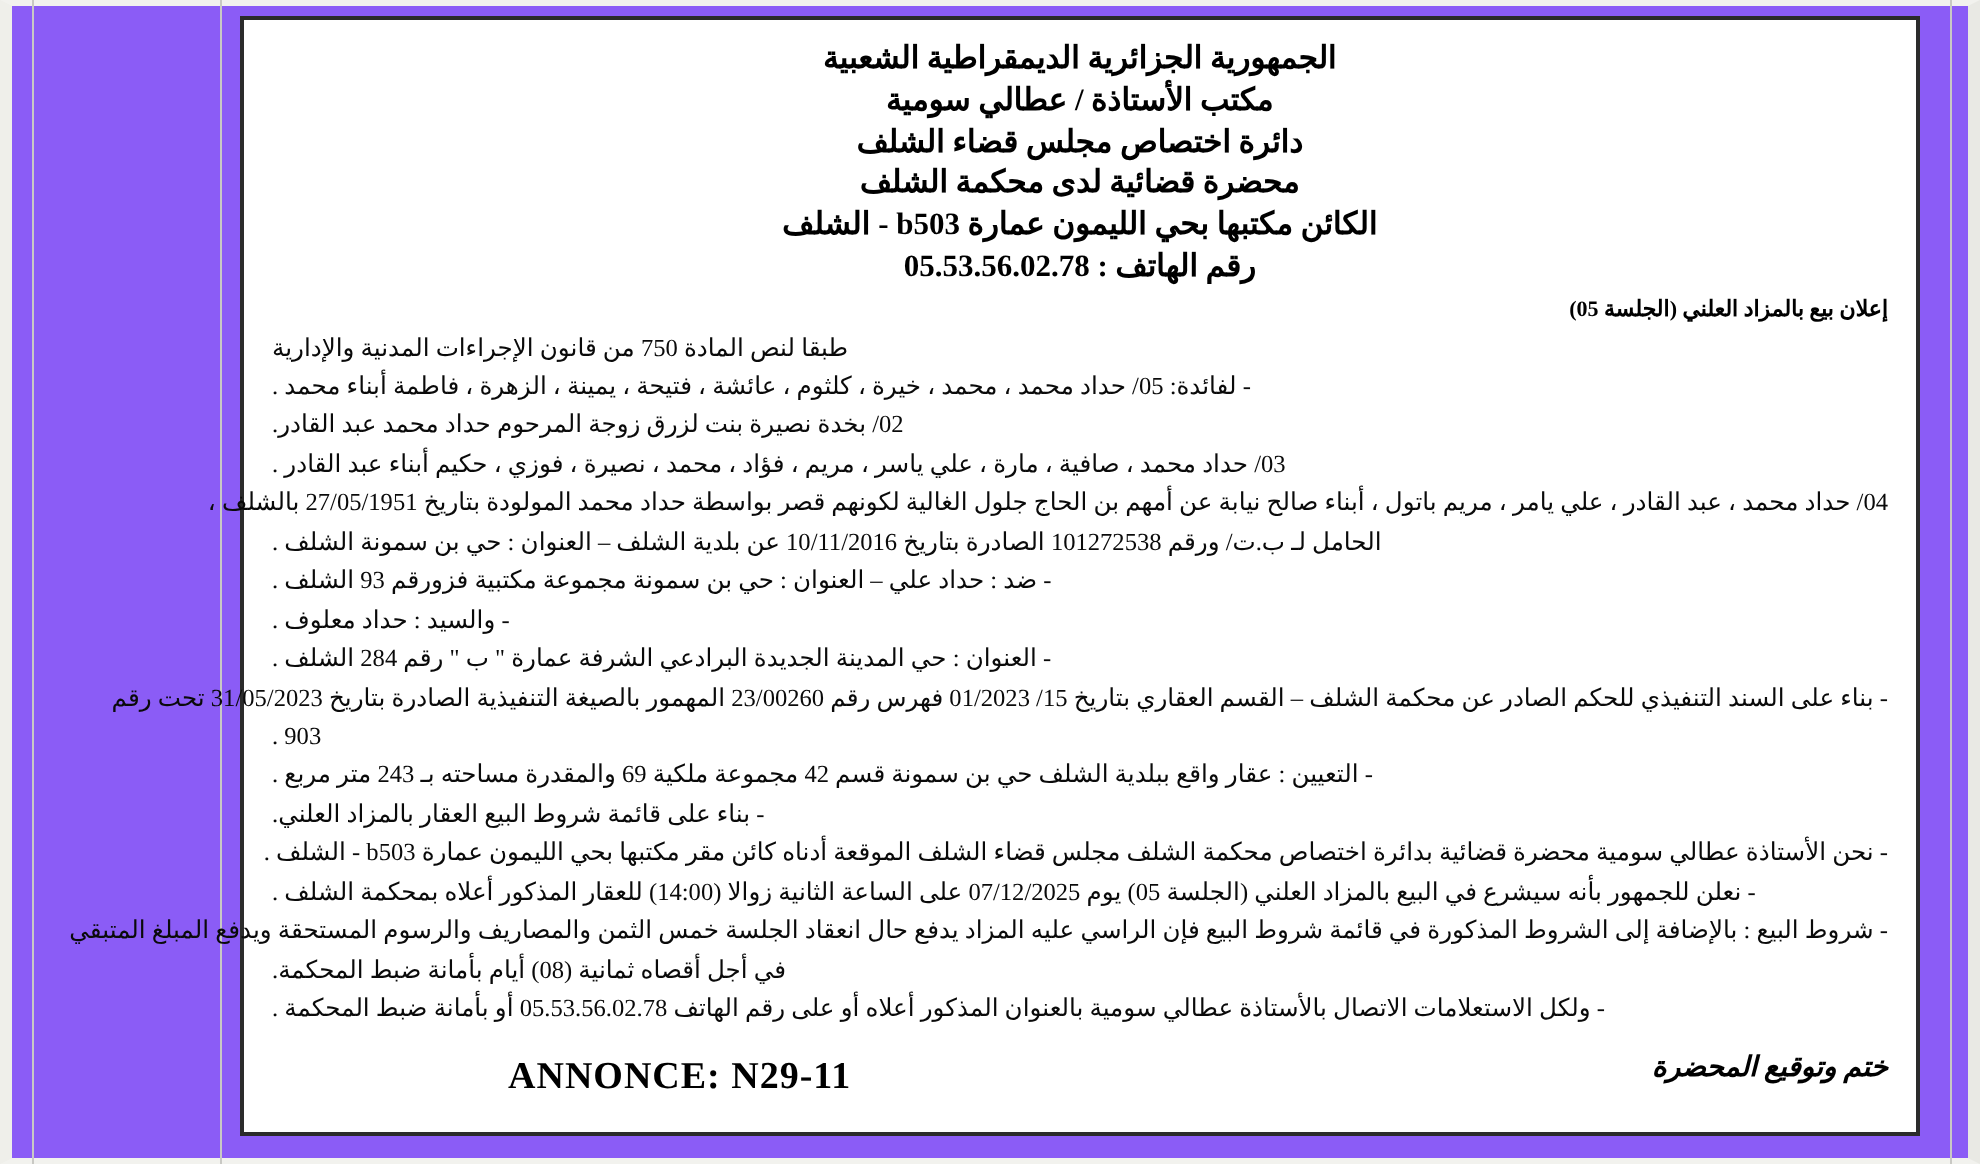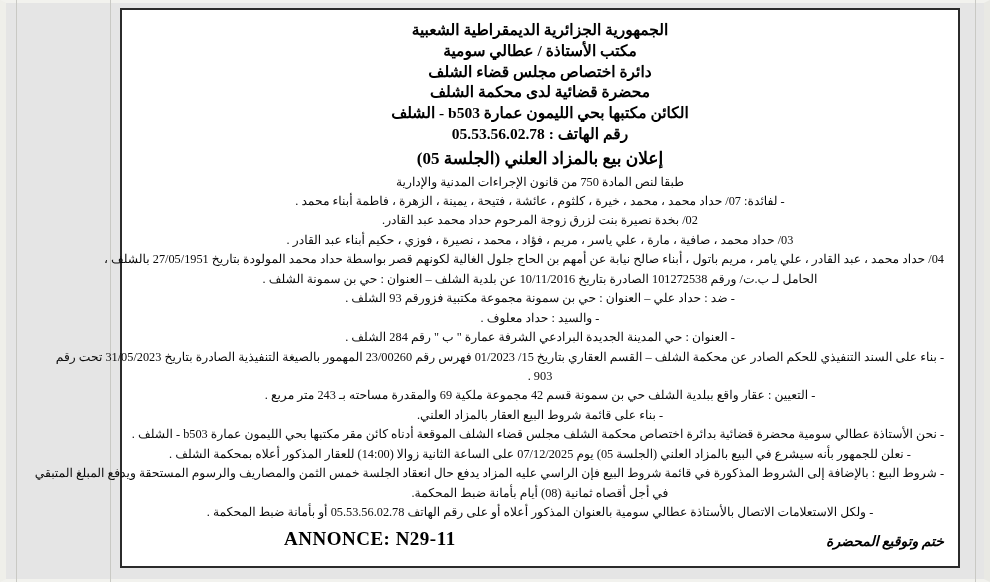--- a/index.html
+++ b/index.html
@@ -7,21 +7,21 @@
     padding: 0;
     background: #ffffff;
   }
   body {
     font-family: "Liberation Serif", serif;
   }
   #page {
     position: relative;
     width: 990px;
     height: 582px;
-    background: #e5e5e5;
+    background: #8b5cf6;
     overflow: hidden;
   }
   
   .scan-frame {
     position: absolute;
     left: 0; top: 0;
     width: 990px; height: 582px;
     box-sizing: border-box;
     border-right: 6px solid #e9e9e4;
     border-left: 6px solid #efefea;
@@ -56,32 +56,31 @@
     font-weight: bold;
     font-size: 15.5px;
     line-height: 1.34;
     color: #000;
     margin: 2px 0 2px 0;
     font-family: "Liberation Serif", serif;
   }
   .header div { white-space: nowrap; }
 
   .subject {
-    text-align: center;
     font-weight: bold;
-    font-size: 17px;
+    font-size: 11px;
     margin-top: 3px;
     margin-bottom: 4px;
   }
 
   .body {
     font-size: 12.3px;
     line-height: 1.5;
     color: #0a0a0a;
-    text-align: center;
+    text-align: left;
   }
   .body p {
     margin: 0 0 1px 0;
     white-space: nowrap;
   }
 
   .sign-row {
     position: relative;
     height: 40px;
     margin-top: 6px;
@@ -91,21 +90,21 @@
     right: 0;
     top: 6px;
     font-size: 14px;
     font-weight: bold;
     font-style: italic;
     font-family: "Liberation Serif", serif;
   }
 
   .annonce {
     position: absolute;
-    left: 162px;
+    left: 132px;
     bottom: 16px;
     direction: ltr;
     font-family: "Liberation Serif", serif;
     font-weight: bold;
     font-size: 19px;
     letter-spacing: 0.5px;
     color: #000;
   }
 </style>
 </head>
@@ -125,21 +124,21 @@
       <div>دائرة اختصاص مجلس قضاء الشلف</div>
       <div>محضرة قضائية لدى محكمة الشلف</div>
       <div>الكائن مكتبها بحي الليمون عمارة b503 - الشلف</div>
       <div>رقم الهاتف : 05.53.56.02.78</div>
     </div>
 
     <div class="subject">إعلان بيع بالمزاد العلني (الجلسة 05)</div>
 
     <div class="body">
       <p>طبقا لنص المادة 750 من قانون الإجراءات المدنية والإدارية</p>
-      <p>- لفائدة: 07/ حداد محمد ، محمد ، خيرة ، كلثوم ، عائشة ، فتيحة ، يمينة ، الزهرة ، فاطمة أبناء محمد .</p>
+      <p>- لفائدة: 05/ حداد محمد ، محمد ، خيرة ، كلثوم ، عائشة ، فتيحة ، يمينة ، الزهرة ، فاطمة أبناء محمد .</p>
       <p>02/ بخدة نصيرة بنت لزرق زوجة المرحوم حداد محمد عبد القادر.</p>
       <p>03/ حداد محمد ، صافية ، مارة ، علي ياسر ، مريم ، فؤاد ، محمد ، نصيرة ، فوزي ، حكيم أبناء عبد القادر .</p>
       <p>04/ حداد محمد ، عبد القادر ، علي يامر ، مريم باتول ، أبناء صالح نيابة عن أمهم بن الحاج جلول الغالية لكونهم قصر بواسطة حداد محمد المولودة بتاريخ 27/05/1951 بالشلف ،</p>
       <p>الحامل لـ ب.ت/ ورقم 101272538 الصادرة بتاريخ 10/11/2016 عن بلدية الشلف – العنوان : حي بن سمونة الشلف .</p>
       <p>- ضد : حداد علي – العنوان : حي بن سمونة مجموعة مكتبية فزورقم 93 الشلف .</p>
       <p>- والسيد : حداد معلوف .</p>
       <p>- العنوان : حي المدينة الجديدة البرادعي الشرفة عمارة " ب " رقم 284 الشلف .</p>
       <p>- بناء على السند التنفيذي للحكم الصادر عن محكمة الشلف – القسم العقاري بتاريخ 15/ 01/2023 فهرس رقم 23/00260 المهمور بالصيغة التنفيذية الصادرة بتاريخ 31/05/2023 تحت رقم</p>
       <p>903 .</p>
       <p>- التعيين : عقار واقع ببلدية الشلف حي بن سمونة قسم 42 مجموعة ملكية 69 والمقدرة مساحته بـ 243 متر مربع .</p>

